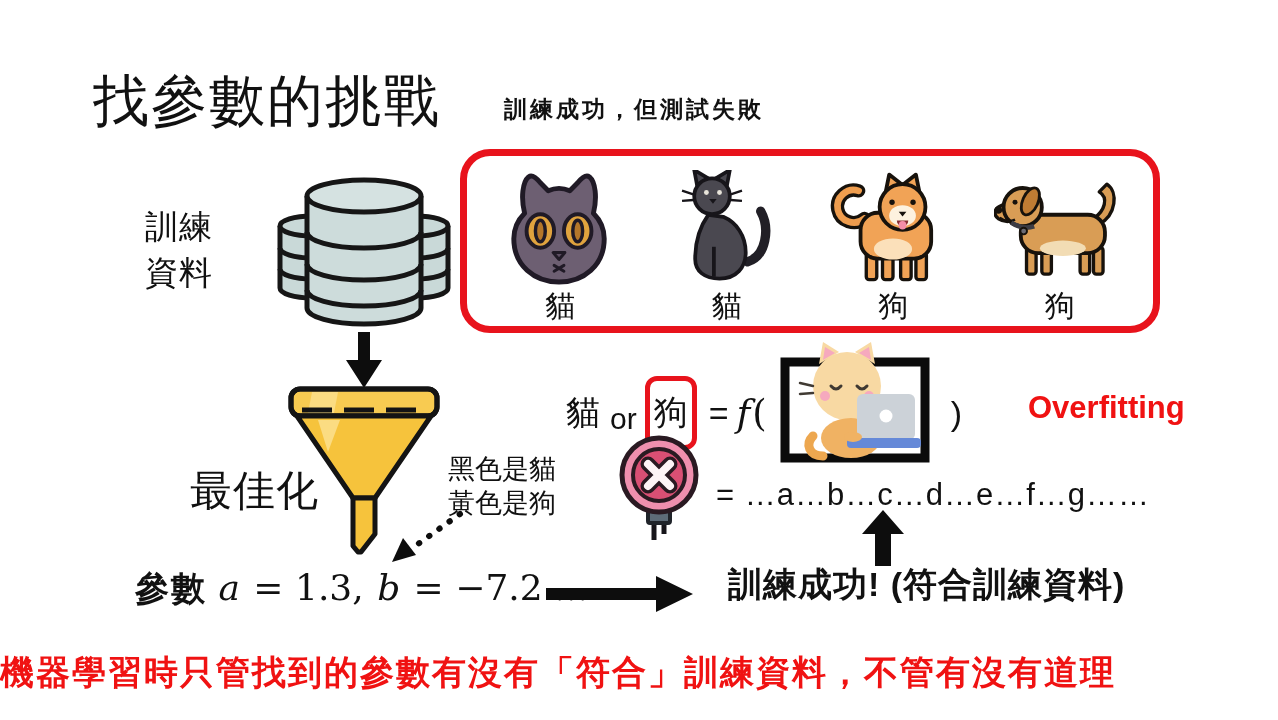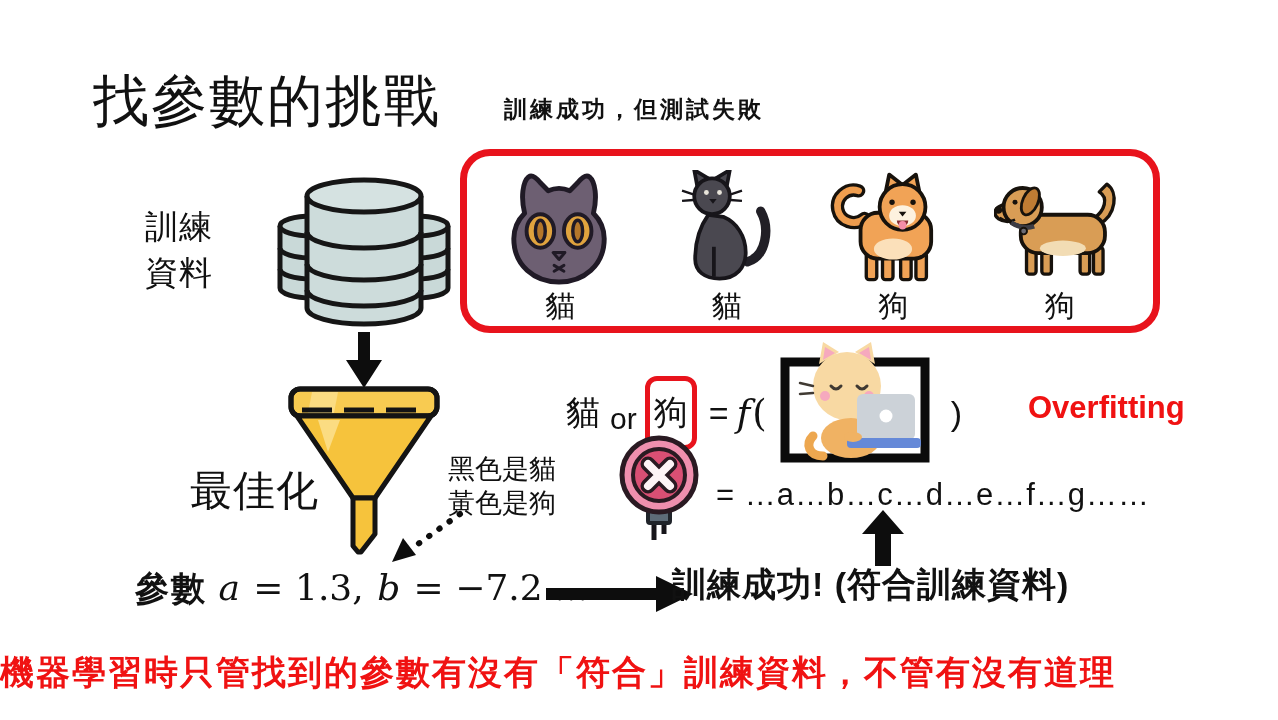--- a/index.html
+++ b/index.html
@@ -22,21 +22,21 @@
   .animal-label{font-size:30px; margin-top:2px; line-height:32px;}
   #funnel-icon{left:288px; top:386px;}
   #optimize-label{left:190px; top:463px; font-size:42px; letter-spacing:1px;}
   #legend-note{left:448px; top:452px; font-size:27px; font-weight:400; line-height:34px;}
   #dotted-arrow{left:390px; top:506px;}
   #params-line{left:135px; top:566px; font-size:34px;}
   #params-label{font-weight:700; letter-spacing:2px;}
   .pmath{font-family:"DejaVu Serif", serif; font-size:36px;}
   .pmath i{font-style:italic; padding:0 2px;}
   #right-arrow{left:546px; top:576px;}
-  #success-text{left:672px; top:562px; font-size:34px; font-weight:700; letter-spacing:1px;}
+  #success-text{left:728px; top:562px; font-size:34px; font-weight:700; letter-spacing:1px;}
   #up-arrow{left:862px; top:510px;}
   #expansion{left:716px; top:466px; font-size:31px; font-weight:500; letter-spacing:1px;margin-top:11px;}
   #equation-row{left:566px; top:358px; height:110px; display:flex; align-items:center;}
   .eq-cjk{font-size:34px;}
   .eq-or{font-size:30px; margin:12px 8px 0 10px;}
   #dog-box{
     box-sizing:border-box; border:5px solid #e8131c; border-radius:12px;
     width:52px; height:74px; display:flex; align-items:center; justify-content:center;
   }
   .eq-sym{font-size:34px; margin:0 8px 0 12px;}

